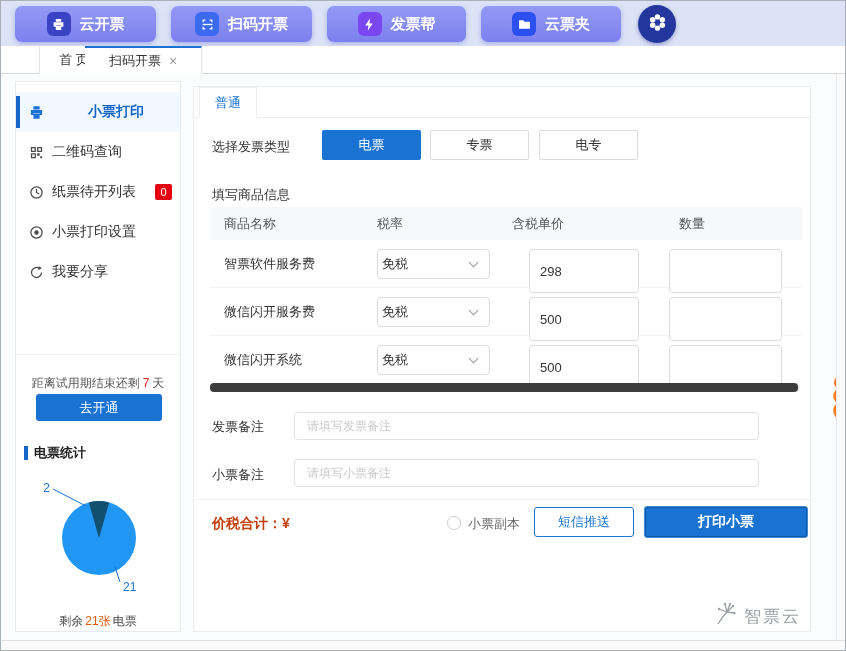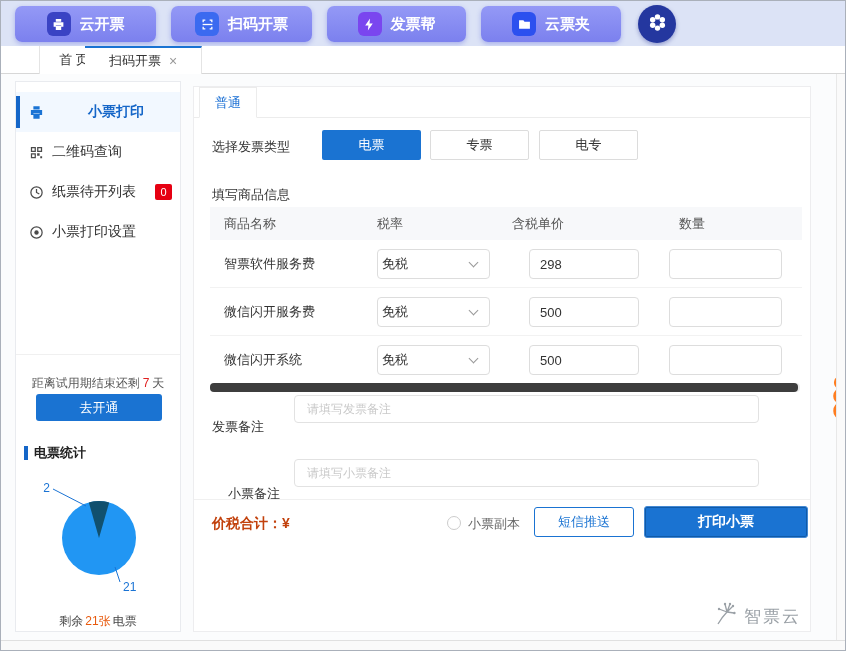--- a/index.html
+++ b/index.html
@@ -72,21 +72,21 @@
   .thead { position:relative; height:33px; background:#f7f8fa; font-size:13px; color:#555; }
   .th { position:absolute; top:0; line-height:33px; }
   .th1{ left:14px; } .th2{ left:167px; } .th3{ left:302px; } .th4{ left:469px; }
   .trow { position:relative; height:48px; border-bottom:1px solid #f2f2f2; }
   .trow:last-child { border-bottom:none; }
   .row-name { position:absolute; left:14px; line-height:48px; font-size:13px; color:#333; }
   .selbox { position:absolute; left:167px; top:9px; width:113px; height:30px; border:1px solid #ddd; border-radius:4px;
     font-size:13px; color:#333; display:flex; align-items:center; padding-left:4px; cursor:pointer; background:#fff; }
   .chev { position:absolute; right:12px; top:9px; width:7px; height:7px;
     border-right:1.5px solid #999; border-bottom:1.5px solid #999; transform:rotate(45deg); }
-  .cell-inp { position:absolute; top:9px; height:30px; border:1px solid #ddd; border-radius:4px;
+  .cell-inp { position:absolute; top:9px; height:44px; border:1px solid #ddd; border-radius:4px;
     padding:0 10px; font-size:13px; color:#333; outline:none; font-family:inherit; }
   .inp-price { left:319px; width:110px; }
   .inp-qty { left:459px; width:113px; }
   input::placeholder { color:#c9c9c9; }
 
   .hscroll { position:absolute; left:16px; top:296px; width:590px; height:9px; background:#ececec; border-radius:4px; }
   .hscroll .thumb { position:absolute; left:0; top:0; height:9px; width:588px; background:#3d3d3d; border-radius:4px; cursor:pointer; }
 
   .remark-inp { position:absolute; left:100px; width:465px; height:28px; border:1px solid #e2e2e2; border-radius:4px;
     padding:0 12px; font-size:12px; color:#333; outline:none; font-family:inherit; }
@@ -195,20 +195,27 @@
         <span>纸票待开列表</span>
         <span class="badge">0</span>
       </div>
       <div class="mitem">
         <svg width="15" height="15" viewBox="0 0 24 24">
             <circle cx="12" cy="12" r="9" fill="none" stroke="#4a4a4a" stroke-width="2"></circle>
             <circle cx="12" cy="12" r="3.5" fill="#4a4a4a"></circle>
           </svg>
         <span>小票打印设置</span>
       </div>
+      <div class="mitem">
+        <svg width="15" height="15" viewBox="0 0 24 24">
+            <path d="M20 12a8 8 0 1 1-4-6.9" fill="none" stroke="#4a4a4a" stroke-width="2"></path>
+            <path d="M15.5 1.5l5 3.8-5.5 3z" fill="#4a4a4a"></path>
+          </svg>
+        <span>我要分享</span>
+      </div>
     </div>
 
     <div class="trial">
       <span>距离试用期结束还剩</span><span class="days">7</span><span>天</span>
     </div>
     <div class="activate-btn">去开通</div>
 
     <div class="stats-title">
       <span class="stats-bar"></span>
       <span>电票统计</span>
@@ -279,23 +286,23 @@
         <input class="cell-inp inp-price" value="500" style="">
         <input class="cell-inp inp-qty" value="" style="">
       </div>
     </div>
 
     <div class="hscroll">
       <div class="thumb"></div>
     </div>
 
     <div class="lbl" style="left:18px; top:331px;">发票备注</div>
-    <input class="remark-inp" style="top: 308px;" placeholder="请填写发票备注">
-
-    <div class="lbl" style="left:18px; top:398px;margin-left:16px;">小票备注</div>
+    <input class="remark-inp" style="top: 325px;" placeholder="请填写发票备注">
+
+    <div class="lbl" style="left:18px; top:379px;">小票备注</div>
     <input class="remark-inp" style="top: 372px;" placeholder="请填写小票备注">
 
     <div class="card-divider"></div>
     <div class="total">价税合计：¥</div>
     <div class="radio"></div>
     <div class="radio-lbl">小票副本</div>
     <div class="sms-btn">短信推送</div>
     <div class="print-btn">打印小票</div>
   </div>
 

